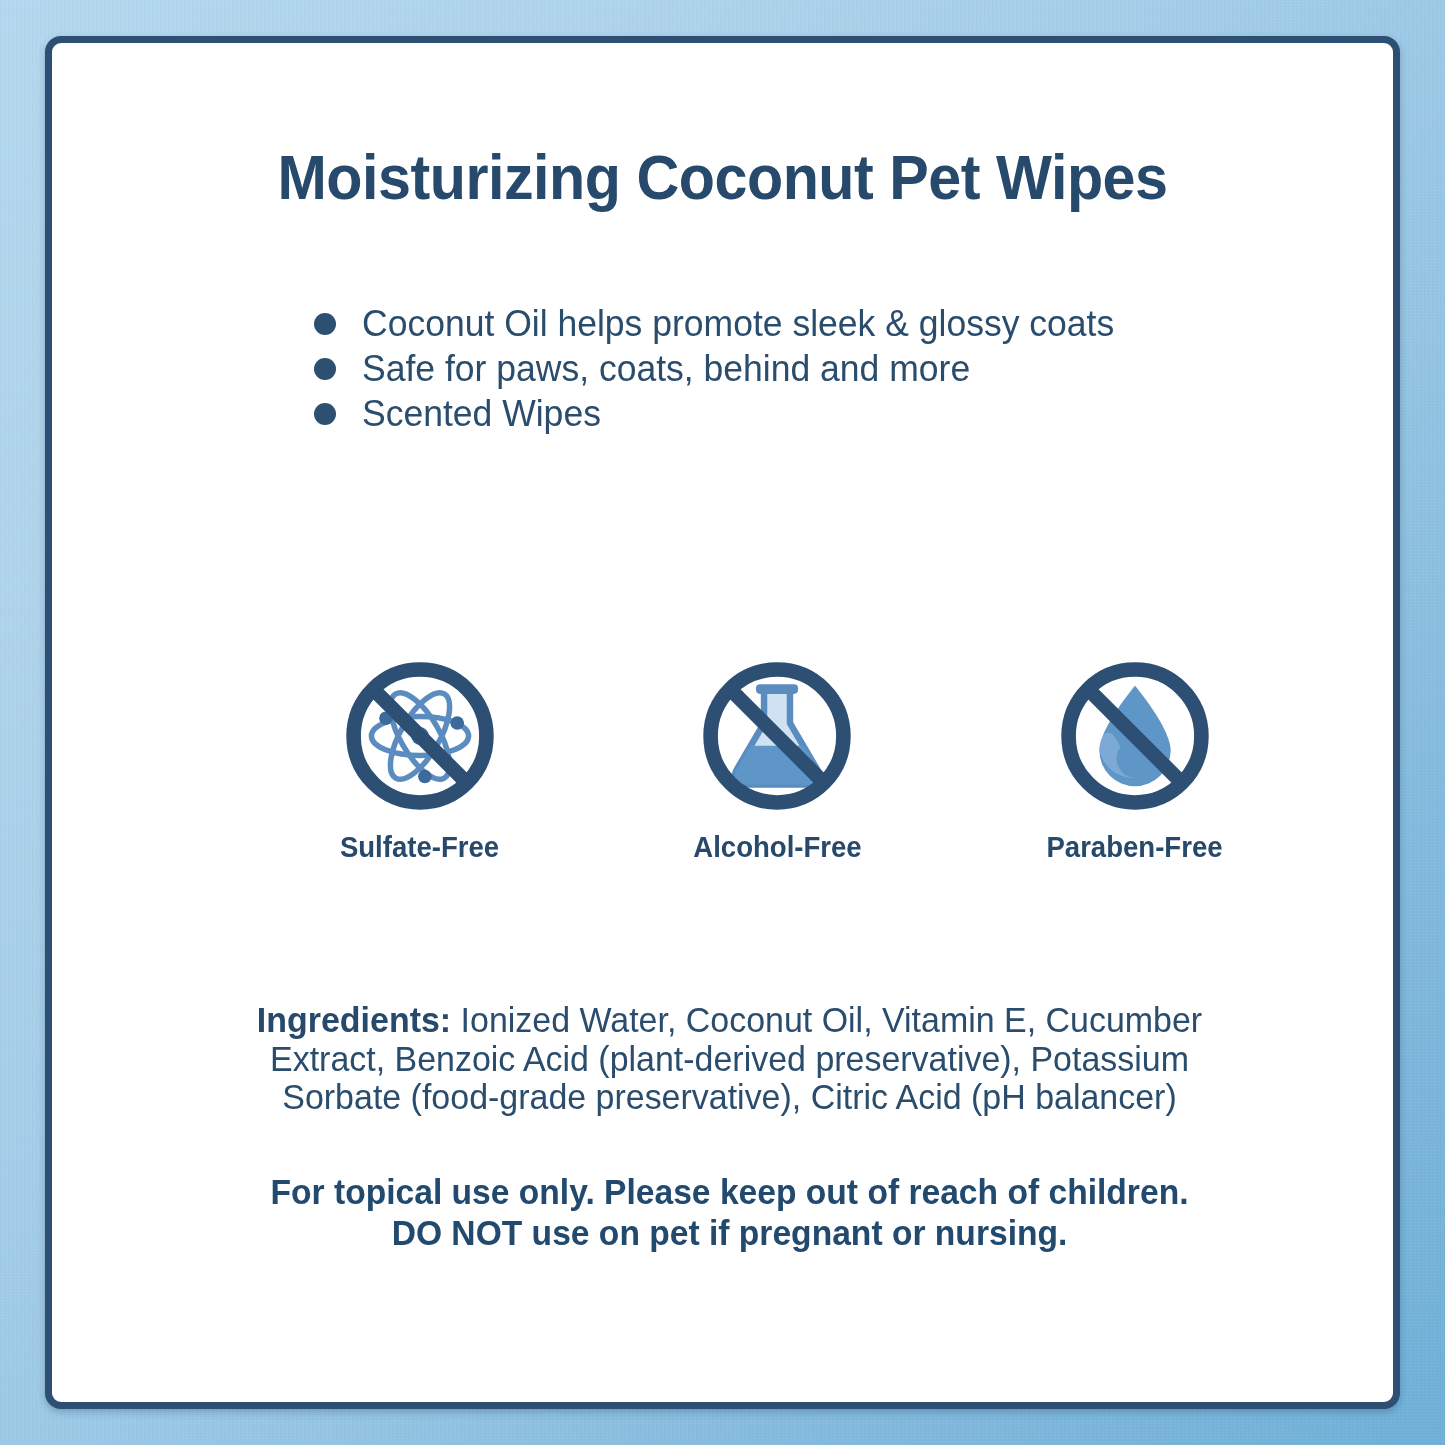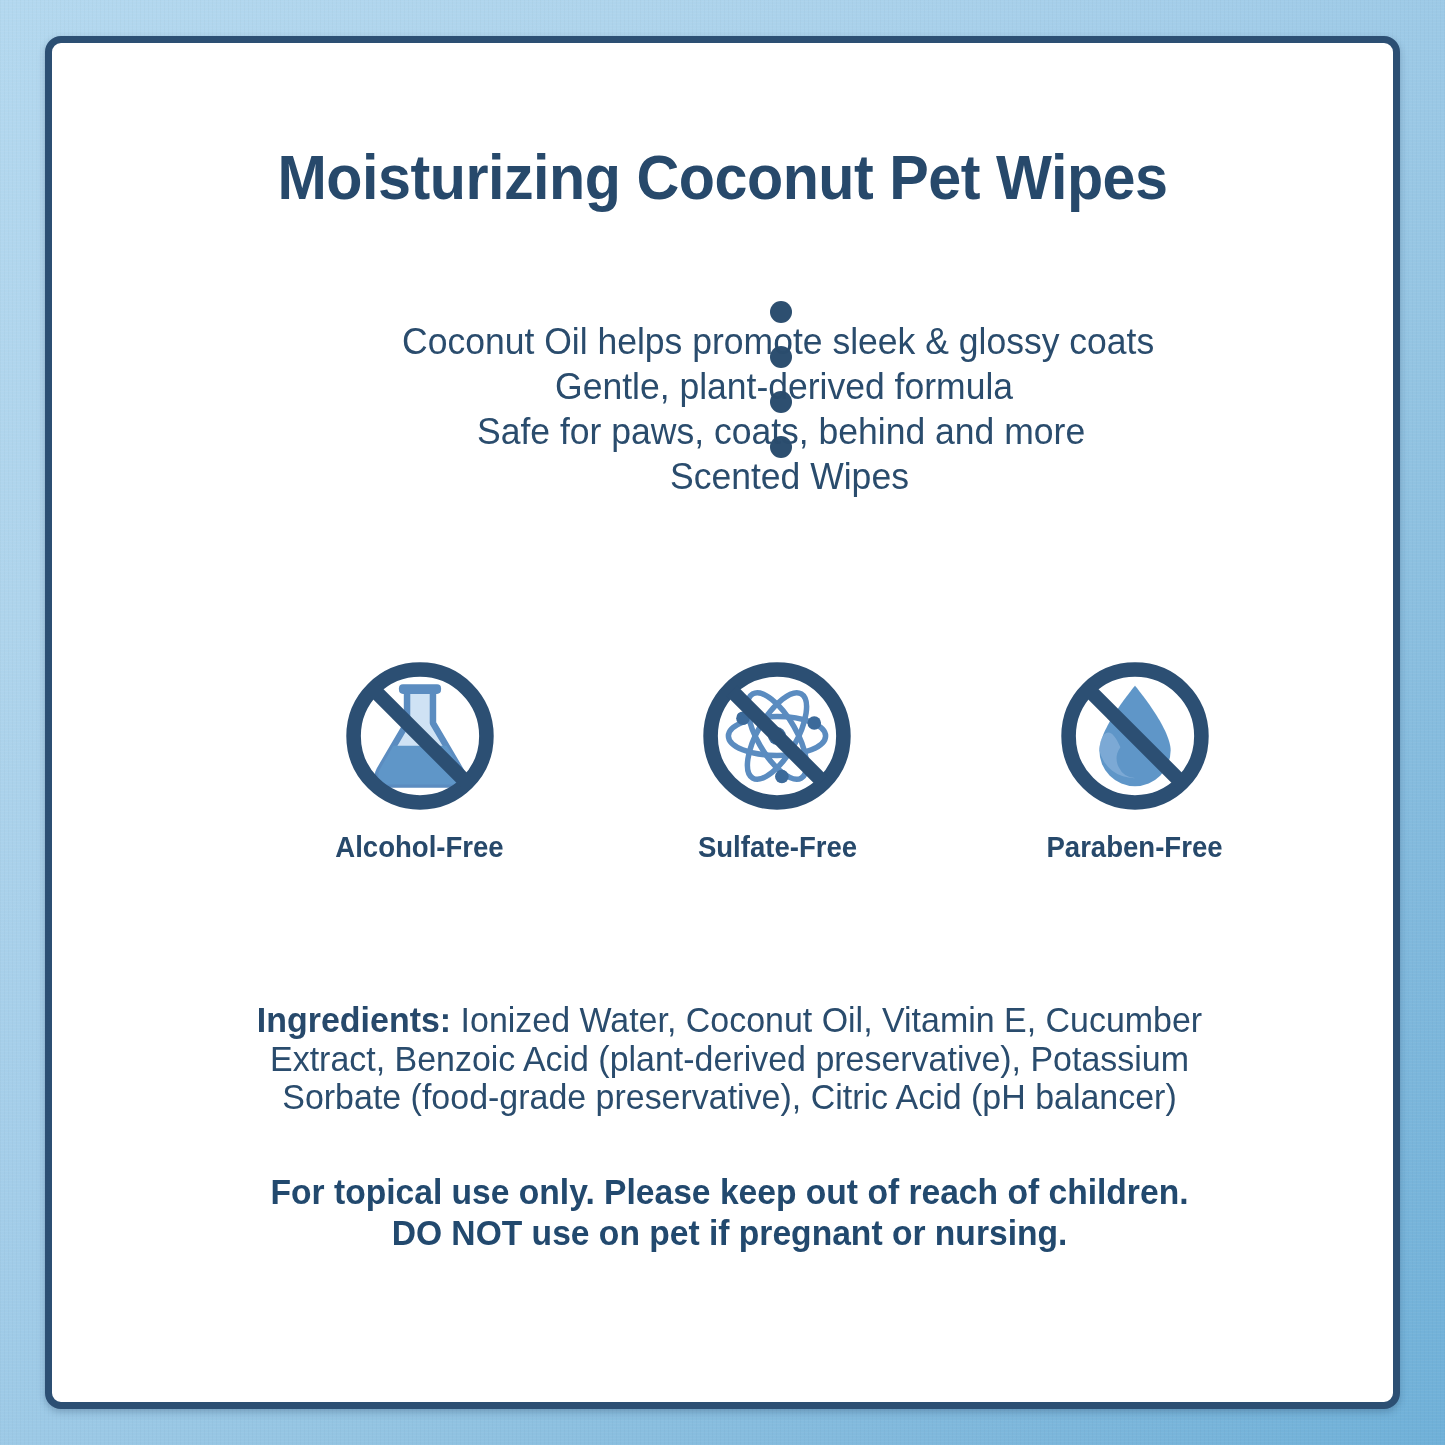--- a/index.html
+++ b/index.html
@@ -77,21 +77,20 @@
     position: absolute;
     left: 262px;
     top: 258px;
     width: 960px;
   }
   .benefit-row {
     display: flex;
     align-items: center;
     height: 45px;
     margin-bottom: 0px;
-    flex-direction: column;
   }
   .bullet {
     flex: 0 0 auto;
     width: 22px;
     height: 22px;
     border-radius: 50%;
     background: #2d4f70;
     margin-right: 26px;
   }
   .benefit-text {
@@ -176,66 +175,62 @@
 
     <div class="title">Moisturizing Coconut Pet Wipes</div>
 
     <div class="benefits">
       <div class="benefit-row">
         <span class="bullet"></span>
         <span class="benefit-text">Coconut Oil helps promote sleek &amp; glossy coats</span>
       </div>
       <div class="benefit-row">
         <span class="bullet"></span>
-        <span class="benefit-text">Gentle, plant-derived formula</span>
-      </div>
-      <div class="benefit-row">
-        <span class="bullet"></span>
         <span class="benefit-text">Safe for paws, coats, behind and more</span>
       </div>
       <div class="benefit-row">
         <span class="bullet"></span>
         <span class="benefit-text">Scented Wipes</span>
       </div>
     </div>
 
     <div class="icon-row">
-
-      <div class="icon-cell">
-        <svg class="icon-art" viewBox="0 0 100 100">
-
-          <g>
-            <path d="M42 22 h16 v20 l17 29 a6 6 0 0 1 -5 9 H30 a6 6 0 0 1 -5 -9 l17 -29 z" fill="#cfe2f4" stroke="#5b8cc0" stroke-width="4" stroke-linejoin="round"></path>
-            <path d="M33.5 56 h33 l8.5 15 a6 6 0 0 1 -5 9 H30 a6 6 0 0 1 -5 -9 z" fill="#5f96c8"></path>
-            <rect x="37" y="18" width="26" height="6" rx="2.5" fill="#5b8cc0"></rect>
-          </g>
-
-          <circle cx="50" cy="50" r="41" fill="none" stroke="#2c4f73" stroke-width="9"></circle>
-          <line x1="22" y1="22" x2="78" y2="78" stroke="#2c4f73" stroke-width="9" stroke-linecap="butt"></line>
-        </svg>
-        <div class="icon-label">Alcohol-Free</div>
-      </div>
 
       <div class="icon-cell">
         <svg class="icon-art" viewBox="0 0 100 100">
           <g fill="none" stroke="#5b8cc0" stroke-width="3.4">
             <ellipse cx="50" cy="50" rx="30" ry="12"></ellipse>
             <ellipse cx="50" cy="50" rx="30" ry="12" transform="rotate(60 50 50)"></ellipse>
             <ellipse cx="50" cy="50" rx="30" ry="12" transform="rotate(120 50 50)"></ellipse>
           </g>
           <circle cx="50" cy="50" r="5.5" fill="#3c6a9a"></circle>
           <circle cx="29" cy="39" r="4.2" fill="#3c6a9a"></circle>
           <circle cx="73" cy="42" r="4.2" fill="#3c6a9a"></circle>
           <circle cx="53" cy="75" r="4.2" fill="#3c6a9a"></circle>
           <circle cx="50" cy="50" r="41" fill="none" stroke="#2c4f73" stroke-width="9"></circle>
           <line x1="22" y1="22" x2="78" y2="78" stroke="#2c4f73" stroke-width="9"></line>
         </svg>
         <div class="icon-label">Sulfate-Free</div>
       </div>
 
+      <div class="icon-cell">
+        <svg class="icon-art" viewBox="0 0 100 100">
+
+          <g>
+            <path d="M42 22 h16 v20 l17 29 a6 6 0 0 1 -5 9 H30 a6 6 0 0 1 -5 -9 l17 -29 z" fill="#cfe2f4" stroke="#5b8cc0" stroke-width="4" stroke-linejoin="round"></path>
+            <path d="M33.5 56 h33 l8.5 15 a6 6 0 0 1 -5 9 H30 a6 6 0 0 1 -5 -9 z" fill="#5f96c8"></path>
+            <rect x="37" y="18" width="26" height="6" rx="2.5" fill="#5b8cc0"></rect>
+          </g>
+
+          <circle cx="50" cy="50" r="41" fill="none" stroke="#2c4f73" stroke-width="9"></circle>
+          <line x1="22" y1="22" x2="78" y2="78" stroke="#2c4f73" stroke-width="9" stroke-linecap="butt"></line>
+        </svg>
+        <div class="icon-label">Alcohol-Free</div>
+      </div>
+
 
       <div class="icon-cell">
         <svg class="icon-art" viewBox="0 0 100 100">
           <path d="M50 19 C50 19 72 45 72 59 a22 22 0 0 1 -44 0 C28 45 50 19 50 19 z" fill="#5f96c8"></path>
           <path d="M41 57 a12 12 0 0 0 9 19 a22 22 0 0 1 -22 -17 C28 50 34 40 41 57 z" fill="#8cb4dc" opacity="0.65"></path>
           <circle cx="50" cy="50" r="41" fill="none" stroke="#2c4f73" stroke-width="9"></circle>
           <line x1="22" y1="22" x2="78" y2="78" stroke="#2c4f73" stroke-width="9"></line>
         </svg>
         <div class="icon-label">Paraben-Free</div>
       </div>

